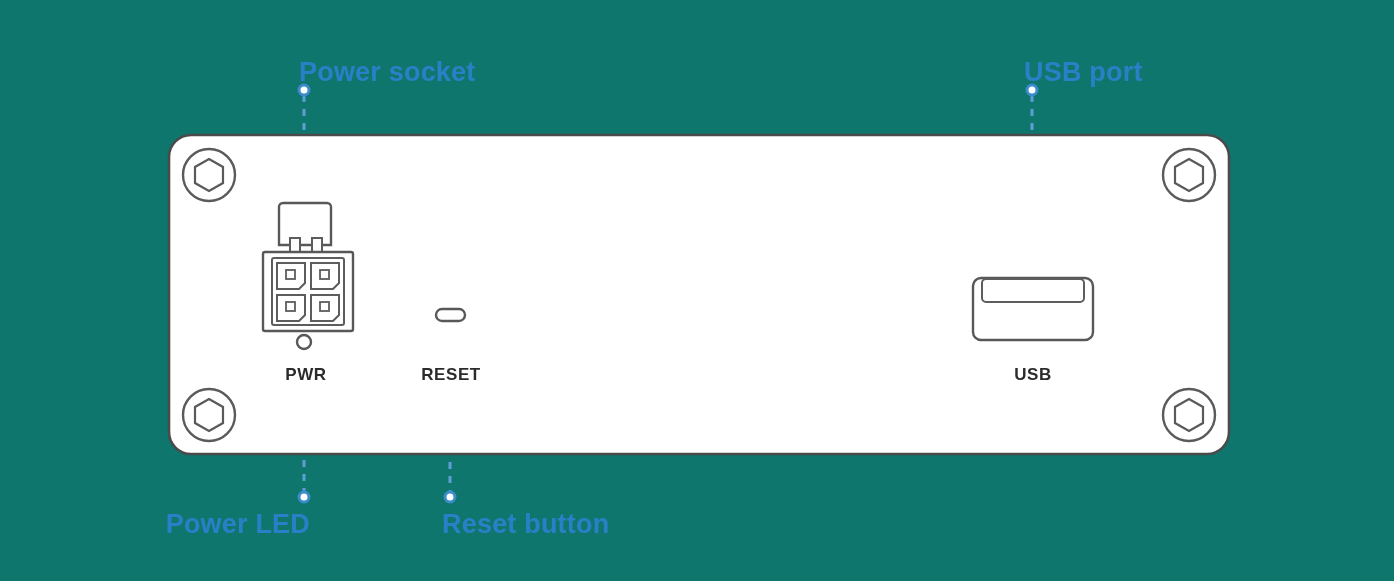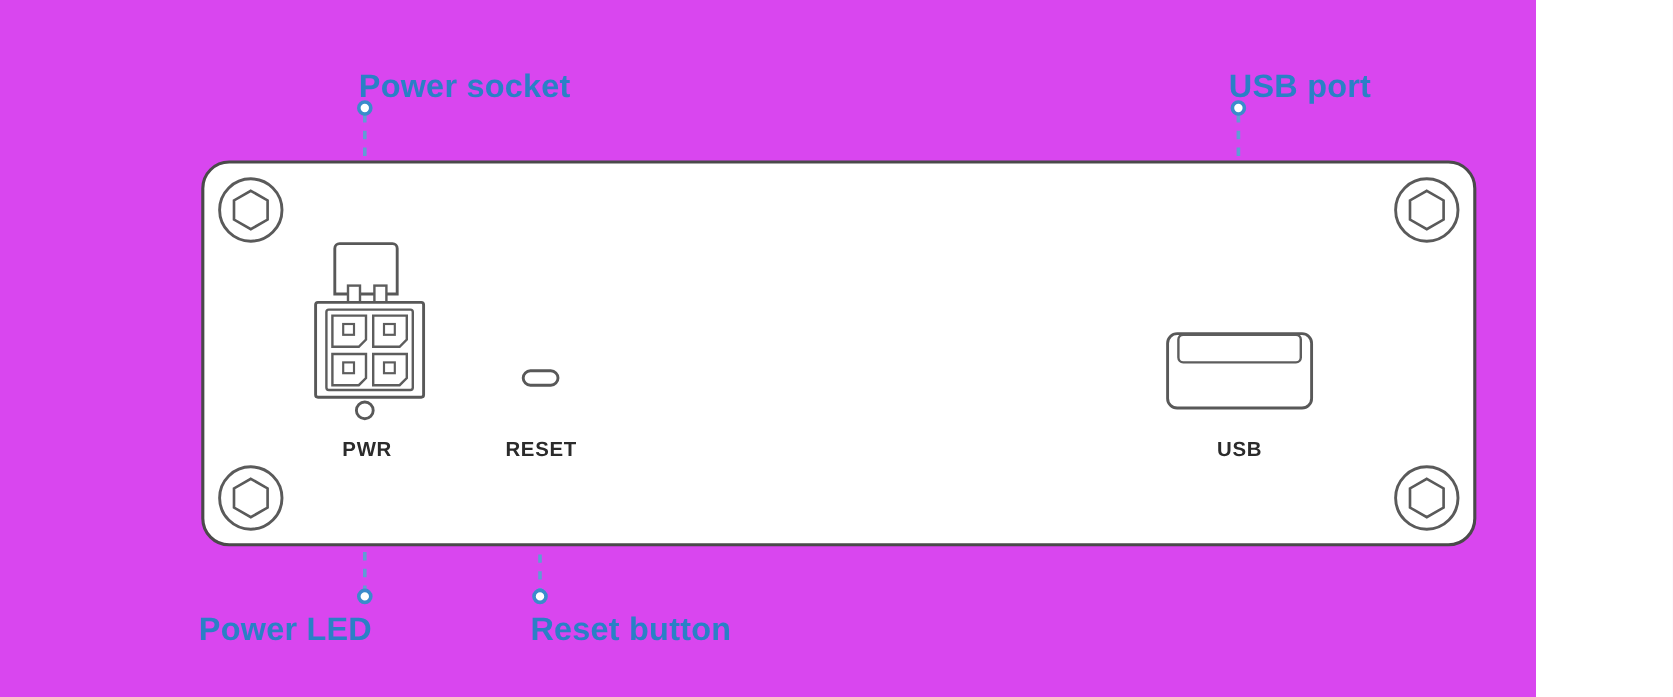--- a/index.html
+++ b/index.html
@@ -5,23 +5,23 @@
   html, body {
     margin: 0;
     padding: 0;
     background: #ffffff;
   }
   body {
     font-family: "Liberation Sans", sans-serif;
   }
   #stage {
     position: relative;
-    width: 1280px;
+    width: 1394px;
     height: 581px;
-    background: #d946ef;
+    background: #0f766e;
     overflow: hidden;
   }
   #diagram-svg {
     position: absolute;
     left: 0;
     top: 0;
     width: 1394px;
     height: 581px;
   }
   .callout-label {

